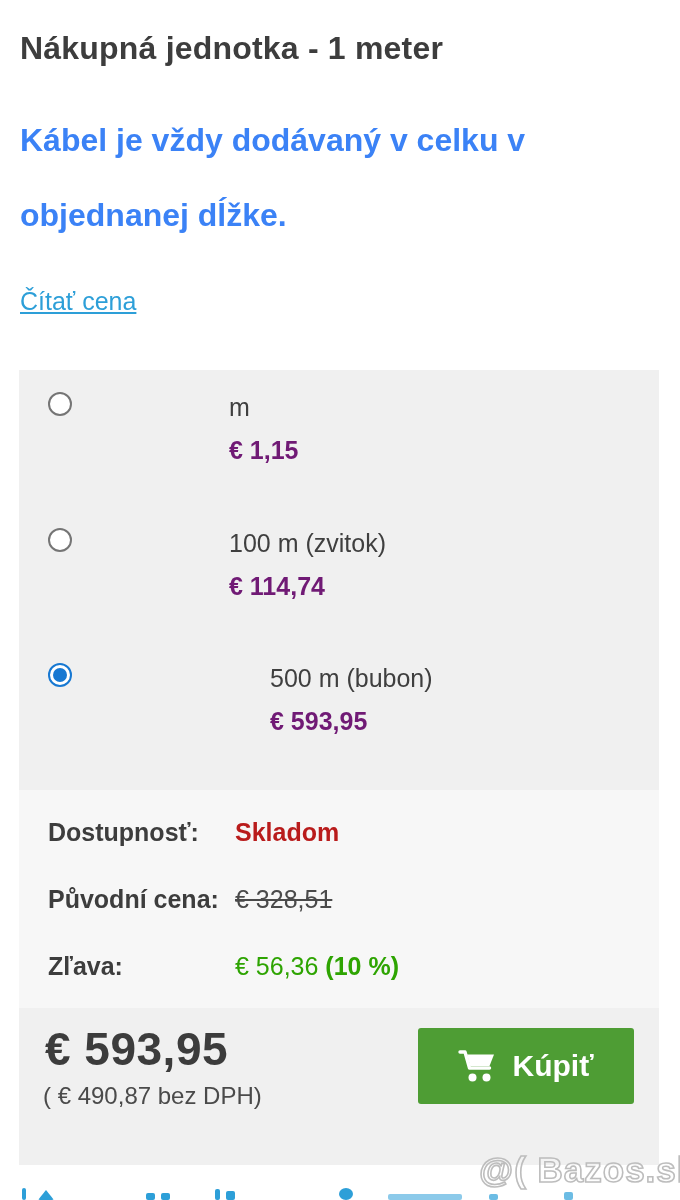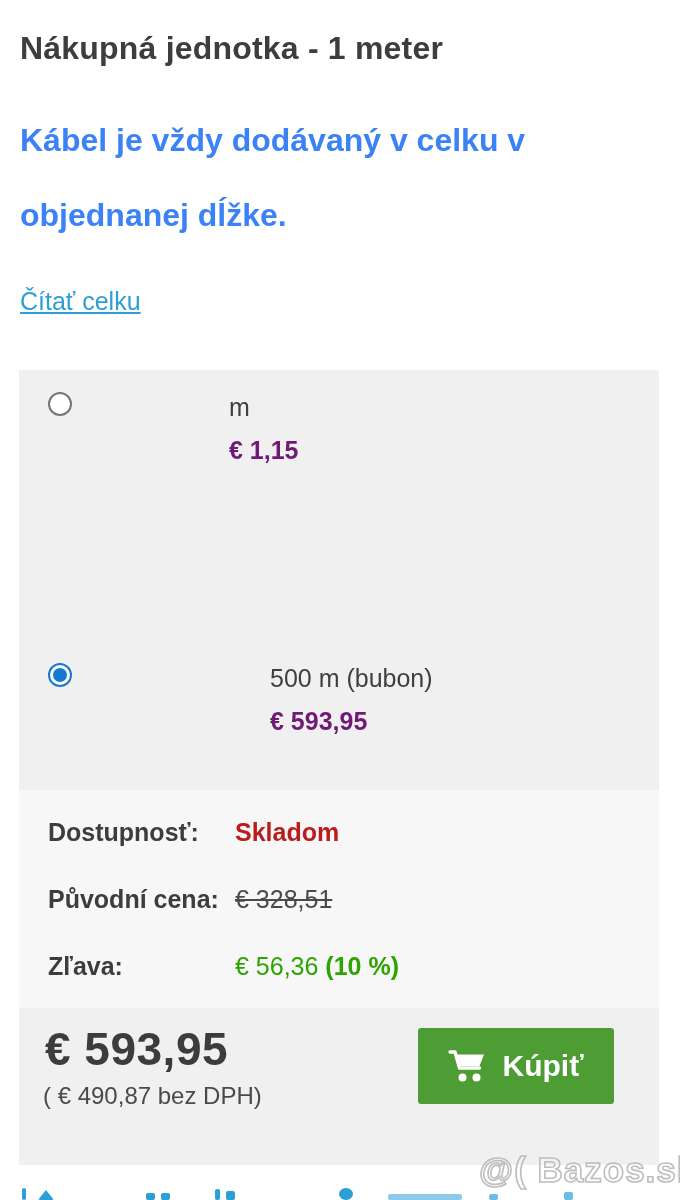--- a/index.html
+++ b/index.html
@@ -83,21 +83,21 @@
     position:absolute; left:26px; top:14px;
     font-size:46px; font-weight:bold; color:#3c3c3c;
     letter-spacing:0.5px;
   }
   .price-note {
     position:absolute; left:24px; top:74px;
     font-size:24px; color:#4a4a4a;
   }
   .buy-button {
     position:absolute; left:399px; top:20px;
-    width:196px; height:76px;
+    width:216px; height:76px;
     background:#4e9d34;
     border:none; border-radius:3px;
     display:flex; align-items:center; justify-content:center;
     gap:16px;
     cursor:pointer;
   }
   .buy-button .cart { width:38px; height:34px; }
   .buy-label {
     font-size:30px; font-weight:bold; color:#ffffff;
     font-family:"Liberation Sans", sans-serif;
@@ -126,33 +126,40 @@
   .f8 { left:388px; top:8px;  width:74px; height:6px; opacity:0.55; }
   .f9 { left:489px; top:8px;  width:9px;  height:6px; opacity:0.7; }
   .f10{ left:564px; top:6px;  width:9px;  height:8px; opacity:0.7; }
 </style>
 </head>
 <body>
 
 <div class="content-top">
   <h1 class="page-title">Nákupná jednotka - 1 meter</h1>
   <p class="page-desc">Kábel je vždy dodávaný v celku v objednanej dĺžke.</p>
-  <a class="read-more">Čítať celku</a>
+  <a class="read-more">Čítať cena</a>
 </div>
 
 <div class="panel panel-variants">
 
   <div class="variant-row r0">
     <span class="radio"></span>
     <div class="variant-text">
       <div class="variant-label">m</div>
       <div class="variant-price">€ 1,15</div>
     </div>
   </div>
 
+  <div class="variant-row r1">
+    <span class="radio"></span>
+    <div class="variant-text">
+      <div class="variant-label">100 m (zvitok)</div>
+      <div class="variant-price">€ 114,74</div>
+    </div>
+  </div>
 
   <div class="variant-row r2">
     <span class="radio selected"></span>
     <div class="variant-text">
       <div class="variant-label">500 m (bubon)</div>
       <div class="variant-price">€ 593,95</div>
     </div>
   </div>
 
 </div>

